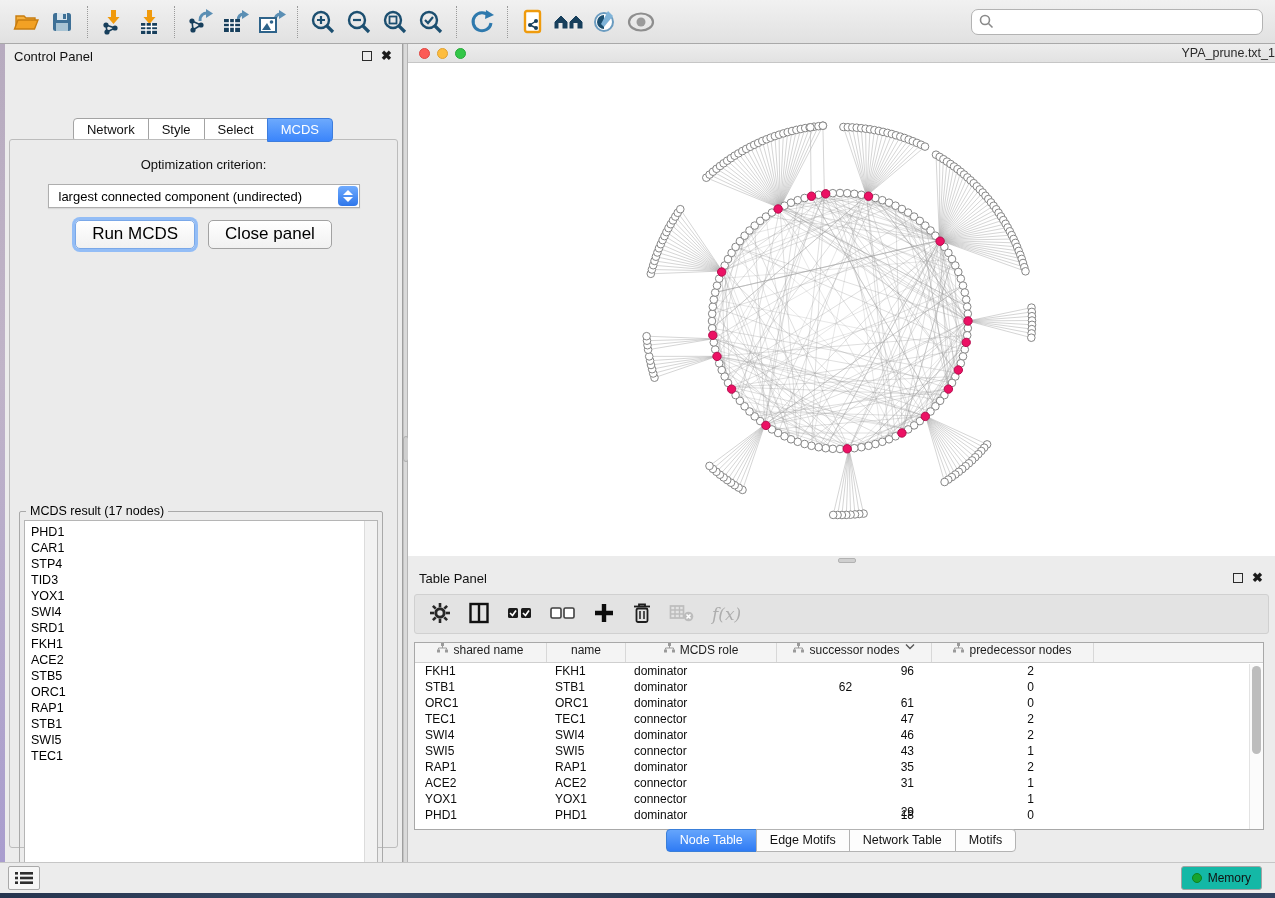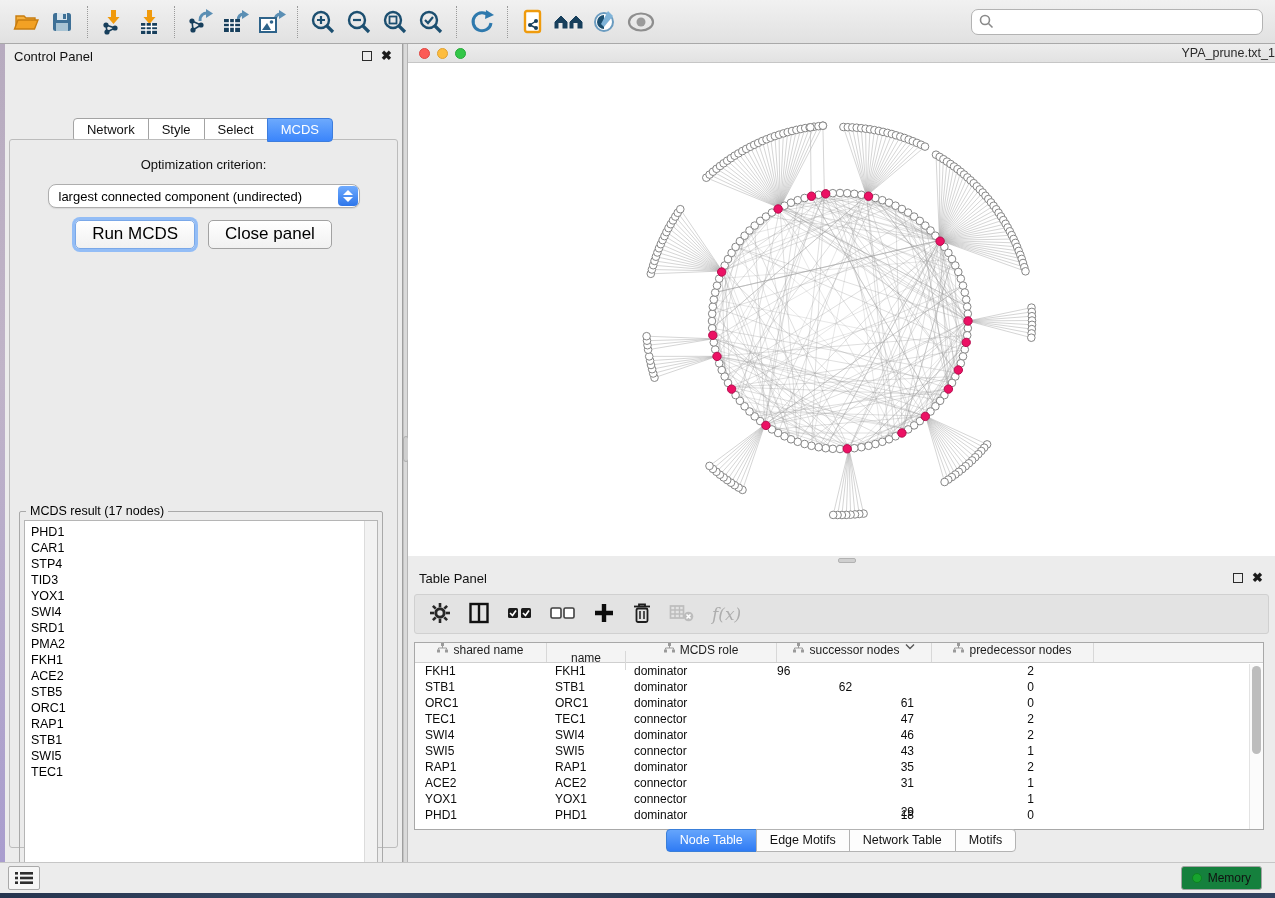--- a/index.html
+++ b/index.html
@@ -32,21 +32,21 @@
   #cp-tabs { position:absolute; top:74px; left:0; width:100%; display:flex; justify-content:center; }
   .seg-tab { padding:3px 13px 4px; font-size:13px; background:#fff; border:1px solid #a3a3a3;
     margin-left:-1px; color:#111; position:relative; }
   .seg-tab:first-child { border-radius:4px 0 0 4px; }
   .seg-tab:last-child { border-radius:0 4px 4px 0; }
   .seg-tab.active { background:linear-gradient(#6ca9fd,#3b85fb); color:#fff; border-color:#3d7ddd; z-index:2; }
   #cp-box { position:absolute; left:4px; right:4px; top:95px; bottom:14px;
     background:#ebebeb; border:1px solid #bcbcbc; border-radius:3px; }
   #opt-label { text-align:center; margin-top:17px; font-size:13px; color:#101010; }
   #opt-select { position:relative; width:312px; height:24px; margin:12px auto 0;
-    background:#fff; border:1px solid #aeaeae; border-radius:8px; box-shadow:0 1px 1px rgba(0,0,0,.08); }
+    background:#fff; border:1px solid #aeaeae; border-radius:0; box-shadow:0 1px 1px rgba(0,0,0,.08); }
   #opt-select .val { position:absolute; left:10px; top:4px; font-size:13px; color:#000; }
   #opt-select .stepper { position:absolute; right:1px; top:1px; bottom:1px; width:20px; border-radius:4px;
     background:linear-gradient(#6fabfe,#2e76ea); }
   .chev { position:absolute; left:5px; width:0; height:0; border-left:5px solid transparent; border-right:5px solid transparent; }
   .chev.up { top:4px; border-bottom:5px solid #fff; }
   .chev.down { bottom:4px; border-top:5px solid #fff; }
   #cp-buttons { display:flex; justify-content:center; gap:13px; margin-top:12px; }
   .mac-btn { font-size:17px; padding:3px 16px 4px; background:linear-gradient(#ffffff,#f1f1f1);
     border:1px solid #a2a2a2; border-radius:5px; color:#000; }
   .mac-btn.focused { box-shadow:0 0 0 3px #93bdf6; border-color:#7aa8e8; }
@@ -89,21 +89,21 @@
   #tp-tabs { position:absolute; left:0; right:0; bottom:10px; display:flex; justify-content:center; }
   .bottom-tab { padding:3px 13px 4px; font-size:12.5px; background:#fdfdfd; border:1px solid #b3b3b3;
     margin-left:-1px; color:#111; }
   .bottom-tab:first-child { border-radius:4px 0 0 4px; }
   .bottom-tab:last-child { border-radius:0 4px 4px 0; }
   .bottom-tab.active { background:linear-gradient(#65a5fc,#2f7bf4); color:#fff; border-color:#3a7fd9; }
   
   #status-bar { position:absolute; left:0; top:862px; width:1275px; height:31px; background:#ececec; border-top:1px solid #c6c6c6; }
   #status-list-btn { position:absolute; left:8px; top:3px; width:32px; height:24px; background:#f6f6f6;
     border:1px solid #a9a9a9; border-radius:2px; display:flex; align-items:center; justify-content:center; }
-  #memory-btn { position:absolute; right:13px; top:3px; height:24px; background:#15803d; border:1px solid #a3a3a3;
+  #memory-btn { position:absolute; right:13px; top:3px; height:24px; background:#14b8a6; border:1px solid #a3a3a3;
     border-radius:3px; display:flex; align-items:center; gap:6px; padding:0 10px; font-size:12px; color:#111; }
   #memory-dot { width:10px; height:10px; border-radius:50%; background:#17a42e; border:1px solid #0d8221; }
 </style>
 </head>
 <body>
 
 <div id="toolbar">
   <div class="tb-btn">
     <svg width="26" height="24" viewBox="0 0 26 24">
       <path d="M3 19 V6 h8 l2 2 h9 v3" fill="#f6b13e" stroke="#c87d10" stroke-width="1.4"></path>
@@ -270,21 +270,20 @@
       <span id="mcds-legend">MCDS result (17 nodes)</span>
       <div id="mcds-list">
         <div id="mcds-items">
             <div>PHD1</div>
             <div>CAR1</div>
             <div>STP4</div>
             <div>TID3</div>
             <div>YOX1</div>
             <div>SWI4</div>
             <div>SRD1</div>
-            <div>PMA2</div>
             <div>FKH1</div>
             <div>ACE2</div>
             <div>STB5</div>
             <div>ORC1</div>
             <div>RAP1</div>
             <div>STB1</div>
             <div>SWI5</div>
             <div>TEC1</div>
           </div>
         <div id="mcds-scroll"></div>
@@ -1044,21 +1043,21 @@
     <div id="tp-header">
         <div class="th" style="width: 132px;">
           <svg width="11" height="10" viewBox="0 0 11 10">
             <rect x="4" y="0" width="3" height="3" fill="#9a9a9a"></rect>
             <rect x="0" y="6.5" width="3" height="3" fill="#9a9a9a"></rect>
             <rect x="8" y="6.5" width="3" height="3" fill="#9a9a9a"></rect>
             <path d="M5.5 3 v2 M1.5 6.5 v-1.5 h8 v1.5" fill="none" stroke="#9a9a9a" stroke-width="1"></path>
           </svg>
           <span>shared name</span>
         </div>
-        <div class="th" style="width: 79px; margin-top: 8px;">
+        <div class="th" style="width: 79px;">
           <span>name</span>
         </div>
         <div class="th" style="width: 151px;">
           <svg width="11" height="10" viewBox="0 0 11 10">
             <rect x="4" y="0" width="3" height="3" fill="#9a9a9a"></rect>
             <rect x="0" y="6.5" width="3" height="3" fill="#9a9a9a"></rect>
             <rect x="8" y="6.5" width="3" height="3" fill="#9a9a9a"></rect>
             <path d="M5.5 3 v2 M1.5 6.5 v-1.5 h8 v1.5" fill="none" stroke="#9a9a9a" stroke-width="1"></path>
           </svg>
           <span>MCDS role</span>
@@ -1083,21 +1082,21 @@
             <path d="M5.5 3 v2 M1.5 6.5 v-1.5 h8 v1.5" fill="none" stroke="#9a9a9a" stroke-width="1"></path>
           </svg>
           <span>predecessor nodes</span>
         </div>
       </div>
     <div id="tp-rows">
         <div class="tr">
           <div class="td" style="width: 132px; text-align: left; padding-left: 10px; padding-right: 0px;">FKH1</div>
           <div class="td" style="width: 79px; text-align: left; padding-left: 8px; padding-right: 0px;">FKH1</div>
           <div class="td" style="width: 151px; text-align: left; padding-left: 8px; padding-right: 0px;">dominator</div>
-          <div class="td" style="width: 155px; padding-left: 0px; padding-right: 18px;">96</div>
+          <div class="td" style="width: 155px; text-align: right; padding-left: 0px; padding-right: 18px;">96</div>
           <div class="td" style="width: 162px; text-align: right; padding-left: 0px; padding-right: 60px;">2</div>
         </div>
         <div class="tr">
           <div class="td" style="width: 132px; text-align: left; padding-left: 10px; padding-right: 0px;">STB1</div>
           <div class="td" style="width: 79px; text-align: left; padding-left: 8px; padding-right: 0px;">STB1</div>
           <div class="td" style="width: 151px; text-align: left; padding-left: 8px; padding-right: 0px;">dominator</div>
           <div class="td" style="width: 155px; text-align: center; padding-left: 0px; padding-right: 18px;">62</div>
           <div class="td" style="width: 162px; text-align: right; padding-left: 0px; padding-right: 60px;">0</div>
         </div>
         <div class="tr">

